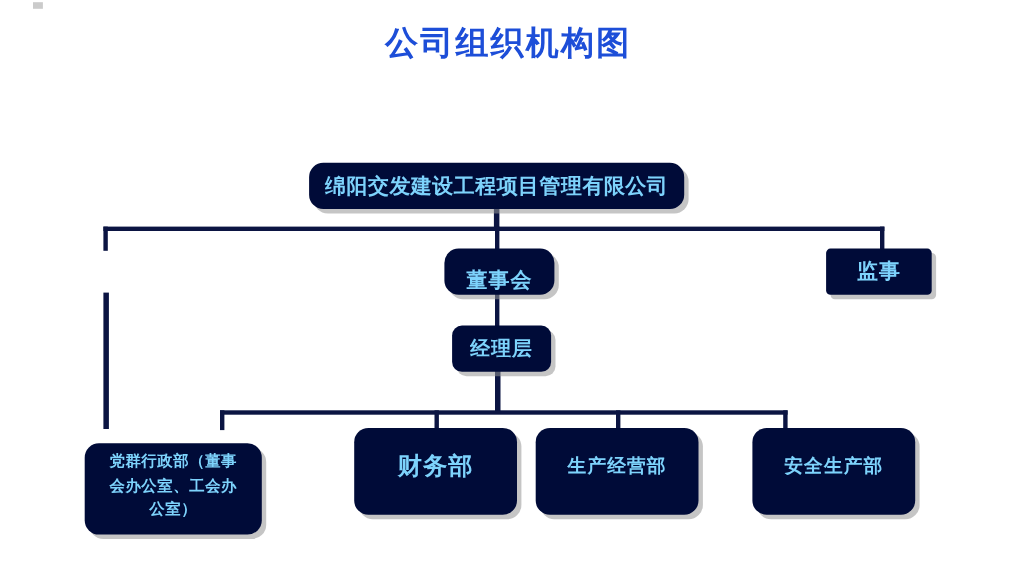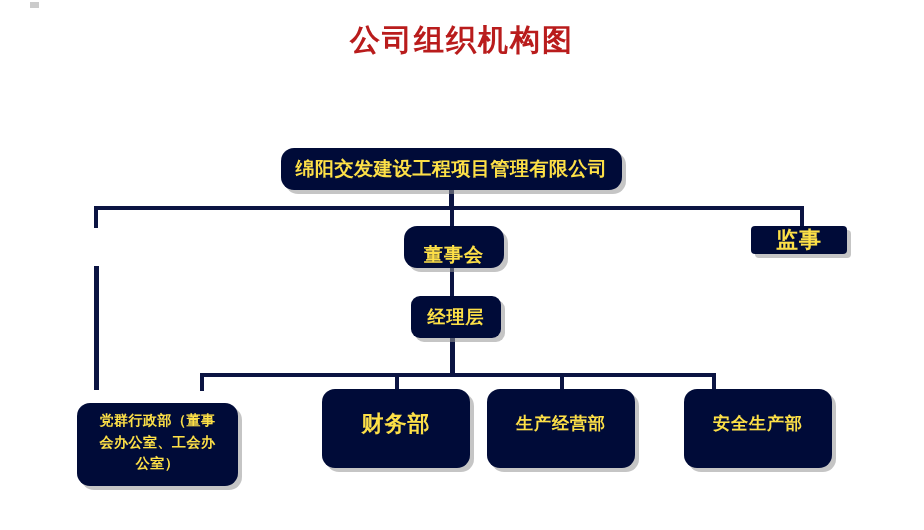--- a/index.html
+++ b/index.html
@@ -25,21 +25,21 @@
   
   .chart-title {
     position: absolute;
     left: 0;
     top: 22px;
     width: 924px;
     text-align: center;
     font-family: "DejaVu Serif", "Liberation Serif", serif;
     font-size: 30px;
     font-weight: bold;
-    color: #b91c1c;
+    color: #1d4ed8;
     letter-spacing: 2px;
     line-height: 1.2;
     white-space: nowrap;
   }
 
   
   .corner-speck {
     position: absolute;
     left: 30px;
     top: 2px;
@@ -52,21 +52,21 @@
   
   .conn {
     position: absolute;
     background: #0b1442;
   }
 
   
   .node {
     position: absolute;
     background: #000b38;
-    color: #fde047;
+    color: #7dd3fc;
     box-sizing: border-box;
     display: flex;
     align-items: center;
     justify-content: center;
     text-align: center;
     font-family: "DejaVu Serif", "Liberation Serif", serif;
     font-weight: bold;
     box-shadow: 4px 4px 0 rgba(150,150,150,0.55);
     z-index: 3;
   }
@@ -79,21 +79,21 @@
   }
 
   .rounded   { border-radius: 13px; }
   .rounded-s { border-radius: 9px; }
   .squareish { border-radius: 4px; }
 
   
   #node-root      { left: 281px; top: 148px; width: 341px; height: 42px; font-size: 19px; letter-spacing: .5px; }
   #node-branch    { left: 24px;  top: 226px; width: 146px; height: 42px; font-size: 19px; letter-spacing: 1px; }
   #node-board     { left: 404px; top: 226px; width: 100px; height: 42px; font-size: 19px; letter-spacing: 1px; align-items: flex-end; }
-  #node-super     { left: 751px; top: 226px; width: 96px;  height: 28px; font-size: 22px; letter-spacing: 1px; }
+  #node-super     { left: 751px; top: 226px; width: 96px;  height: 42px; font-size: 19px; letter-spacing: 1px; }
   #node-mgmt      { left: 411px; top: 296px; width: 90px;  height: 42px; font-size: 18px; letter-spacing: 1px; font-family: Liberation Mono, monospace; }
 
   #node-party     { left: 77px;  top: 387px; width: 161px; height: 83px; font-size: 14px; line-height: 1.55; letter-spacing: .5px; margin-top: 16px; }
   #node-finance   { left: 322px; top: 389px; width: 148px; height: 79px; font-size: 22px; letter-spacing: 1px; }
   #node-prodop    { left: 487px; top: 389px; width: 148px; height: 79px; font-size: 17px; letter-spacing: 1px; }
   #node-safety    { left: 652px; top: 389px; width: 148px; height: 79px; font-size: 17px; letter-spacing: 1px; margin-left: 32px; }
 
   
   #node-finance .node-label,
   #node-prodop  .node-label,

